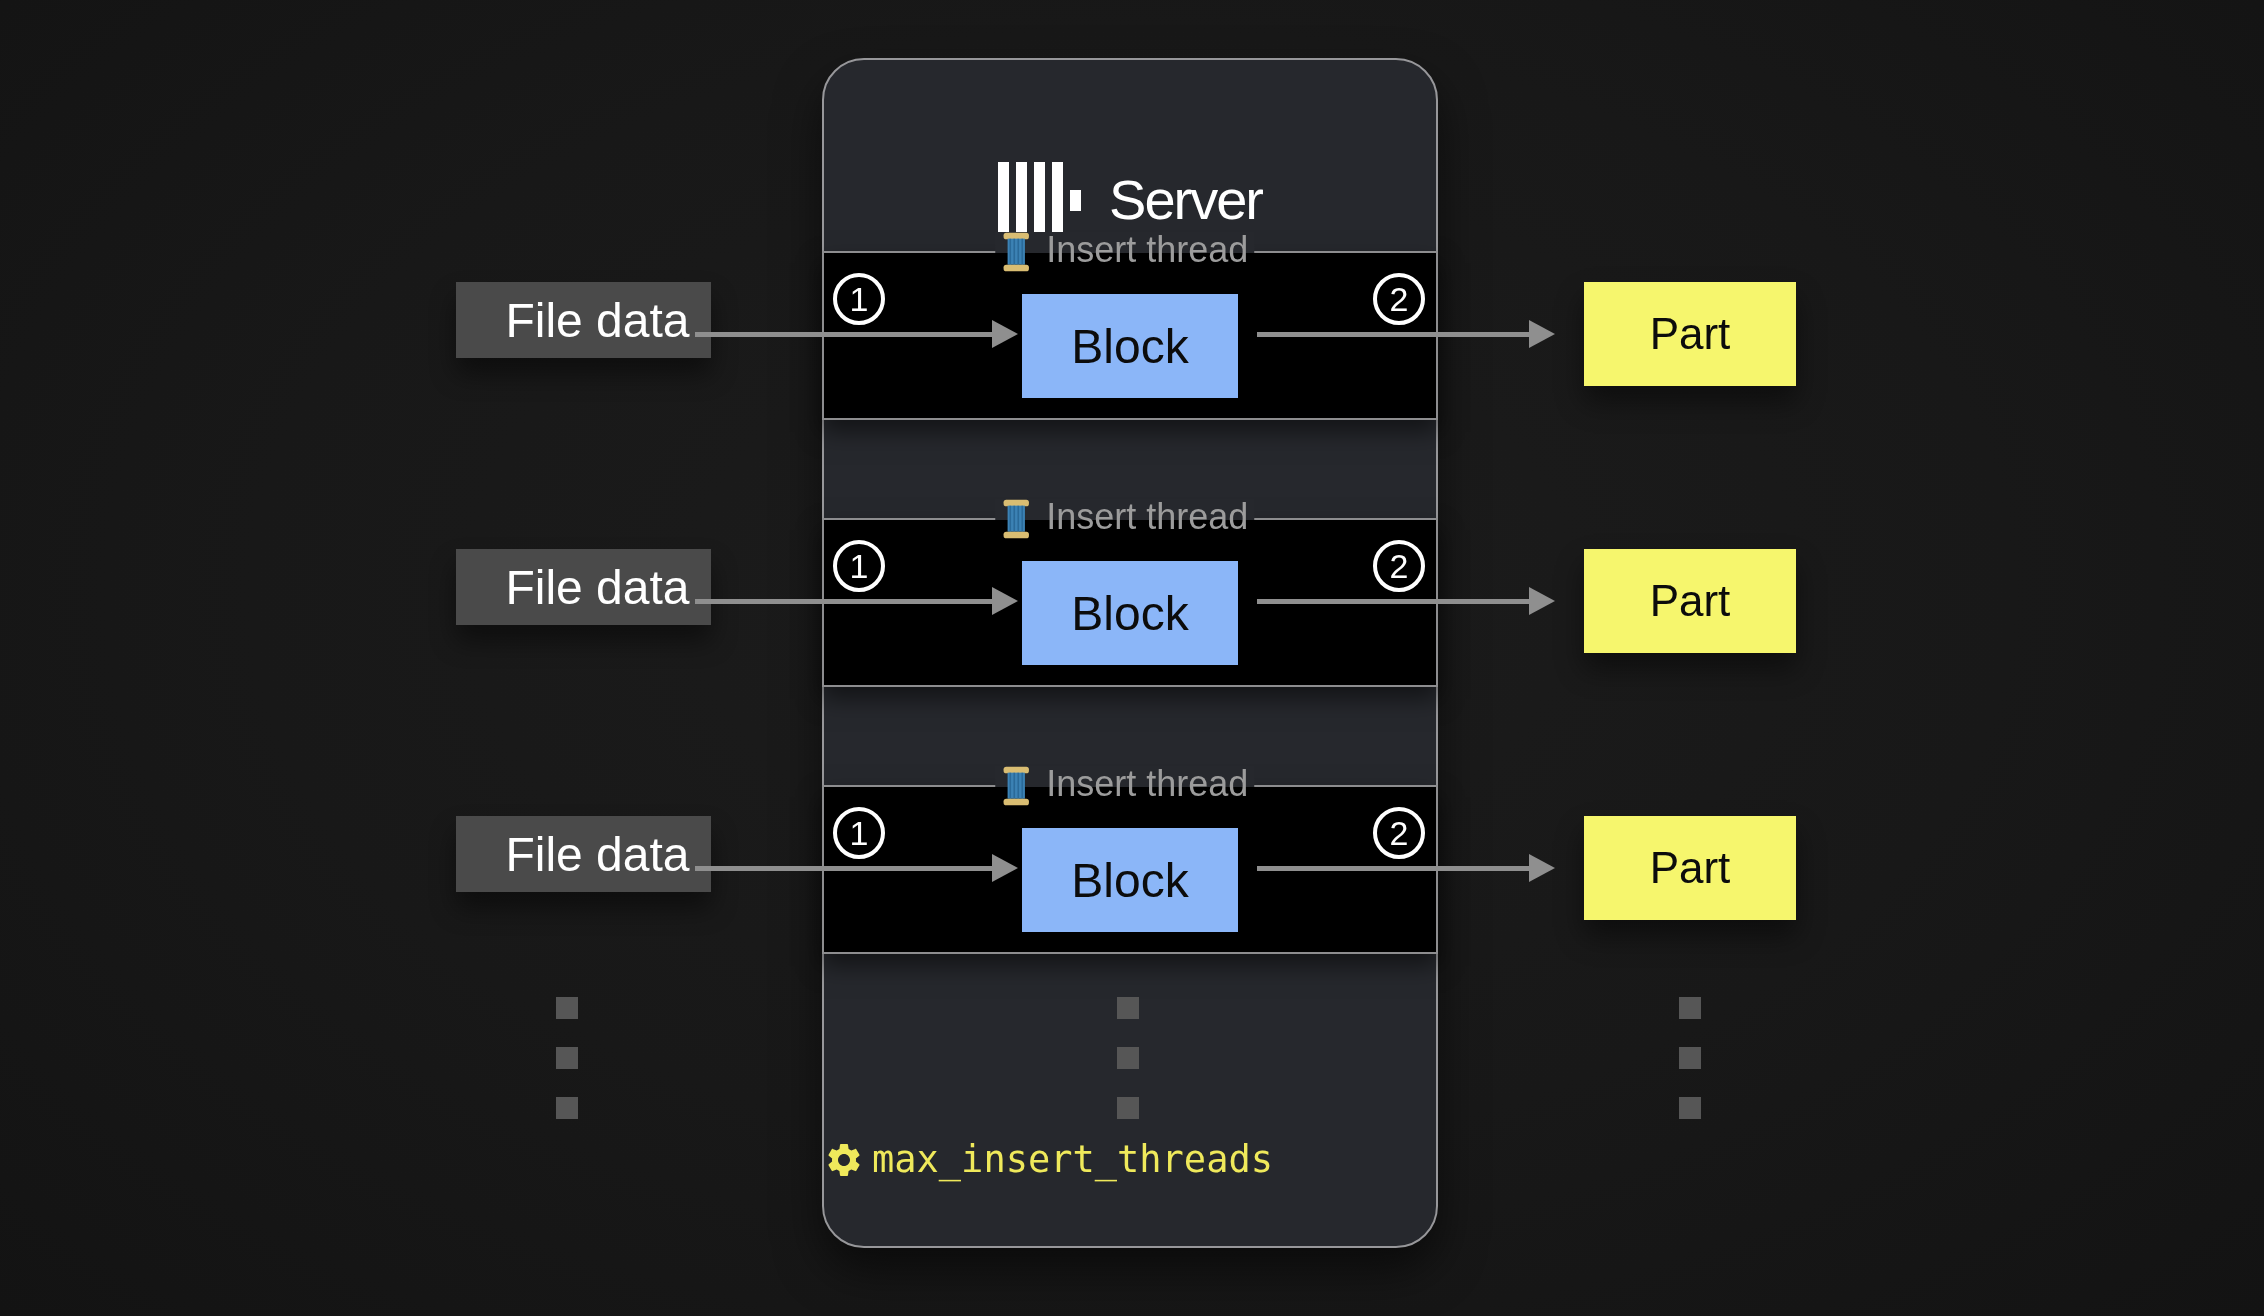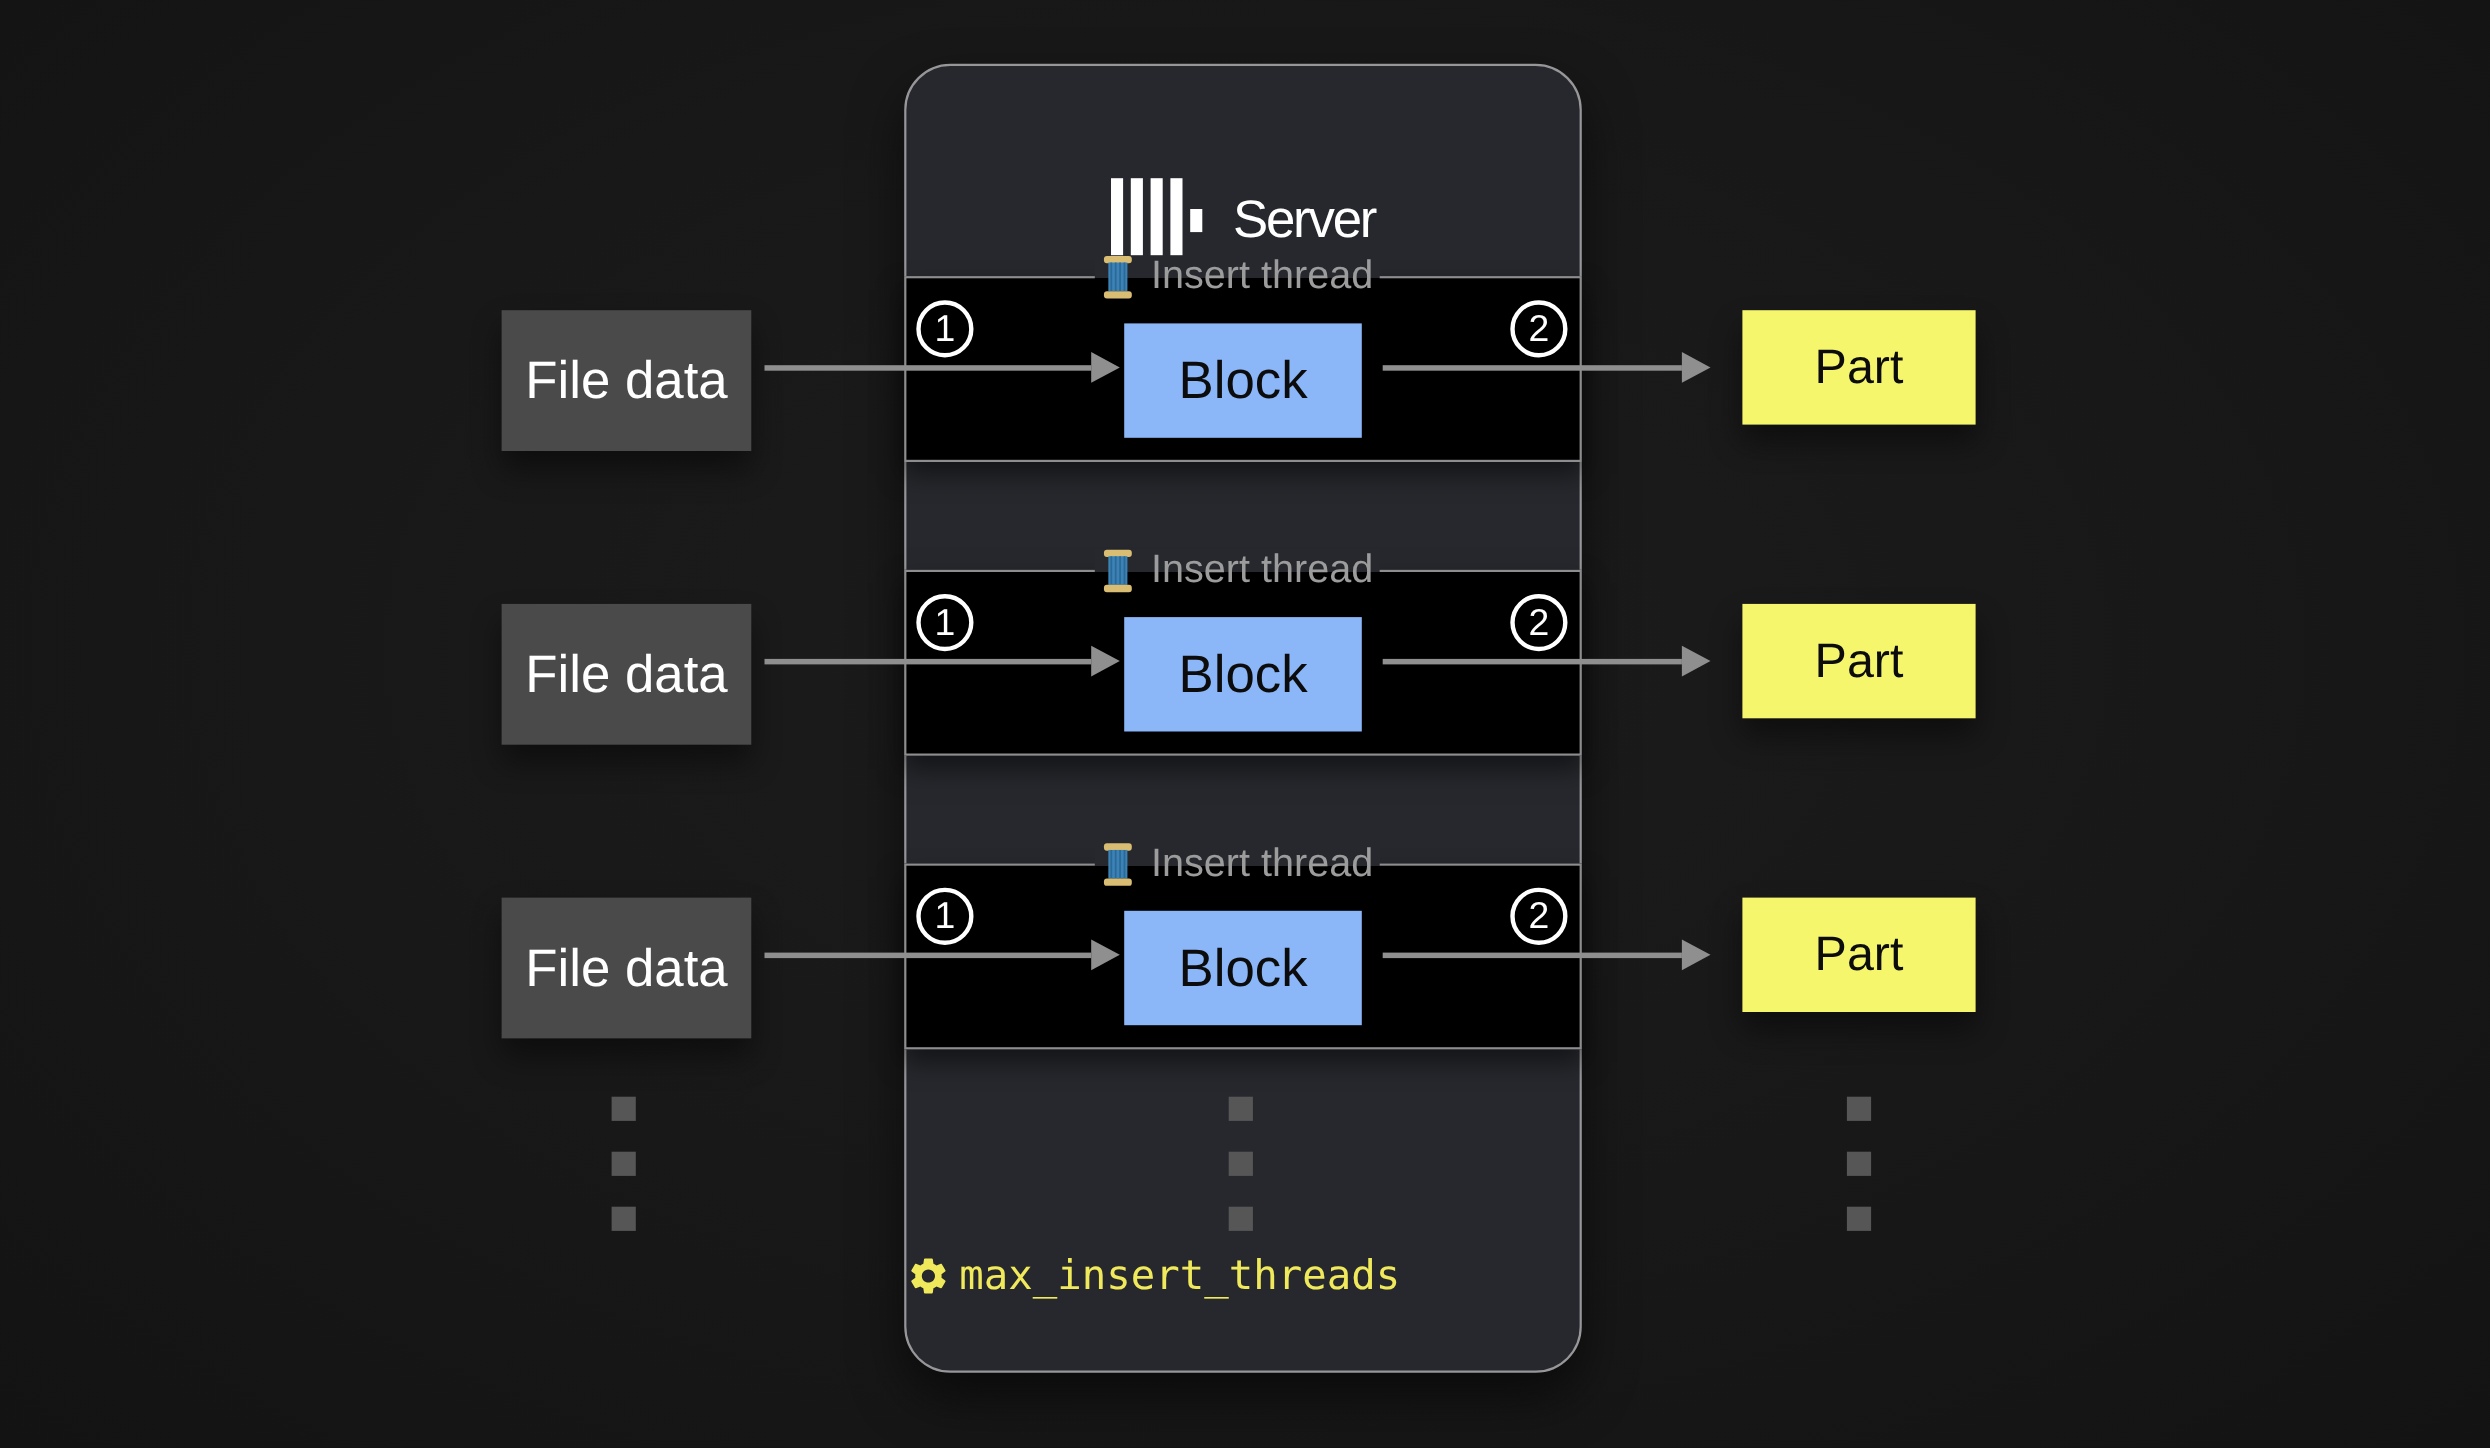--- a/index.html
+++ b/index.html
@@ -14,21 +14,21 @@
     box-sizing:border-box;background:#26282d;border:2px solid #97979a;border-radius:42px;
     box-shadow:0 22px 46px rgba(0,0,0,.55);
   }
   .server-title{
     position:absolute;left:0;right:0;top:96px;height:88px;
     display:flex;align-items:center;justify-content:center;gap:28px;
   }
   .ch-logo{display:flex;align-items:center;gap:7px;height:76px;}
   .ch-logo i{display:block;width:11px;height:76px;background:#ffffff;}
   .ch-logo i.short{height:21px;}
-  .server-title-text{color:#ffffff;font-size:48px;letter-spacing:-2px;line-height:1;}
+  .server-title-text{color:#ffffff;font-size:56px;letter-spacing:-2px;line-height:1;}
   
   .setting{
     position:absolute;left:0;right:0;top:1078px;
     display:flex;flex-direction:row;align-items:center;gap:8px;
   }
   .gear{width:40px;height:40px;}
   .setting-label{
     font-family:"DejaVu Sans Mono", monospace;font-size:37px;color:#efe95b;line-height:1.2;
   }
   
@@ -54,23 +54,23 @@
   .step-circle.left{left:9px;}
   .step-circle.right{right:11px;}
   .block-box{
     position:absolute;left:50%;top:31px;transform:translateX(-50%);
     width:216px;height:104px;background:#8bb6f8;
     display:flex;align-items:center;justify-content:center;
     color:#0c0c0c;font-size:48px;margin-top:10px;
   }
   
   .file-box{
-    position:absolute;left:456px;width:227px;height:128px;background:#4a4a4a;
-    display:flex;align-items:center;justify-content:center;
-    color:#ffffff;font-size:48px;box-shadow:0 16px 26px rgba(0,0,0,.45);
+    position:absolute;left:456px;width:227px;height:76px;background:#4a4a4a;
+    display:flex;align-items:center;justify-content:center;
+    color:#ffffff;font-size:48px;box-shadow:0 16px 26px rgba(0,0,0,.45);padding-left:28px;
   }
   .part-box{
     position:absolute;left:1584px;width:212px;height:104px;background:#f6f66d;
     display:flex;align-items:center;justify-content:center;
     color:#0c0c0c;font-size:44px;box-shadow:0 16px 26px rgba(0,0,0,.45);
   }
   
   .arrow-line{position:absolute;height:5px;background:#8f8f8f;z-index:5;}
   .arrow-head{
     position:absolute;width:0;height:0;z-index:5;

